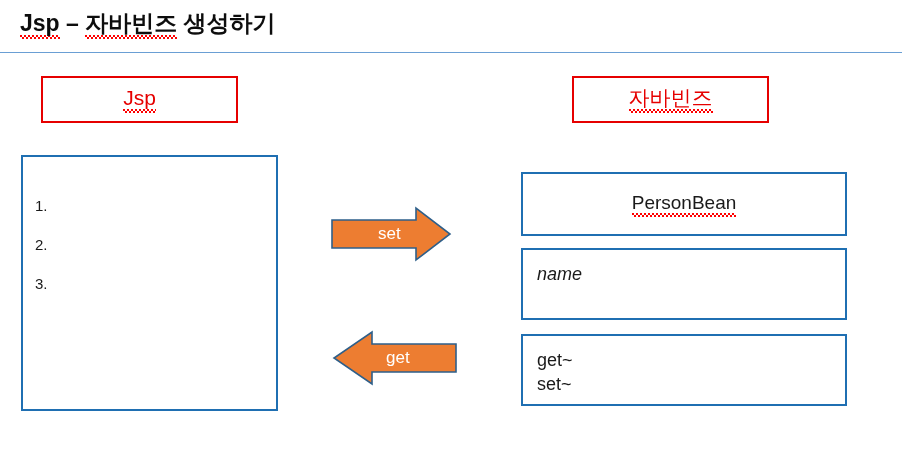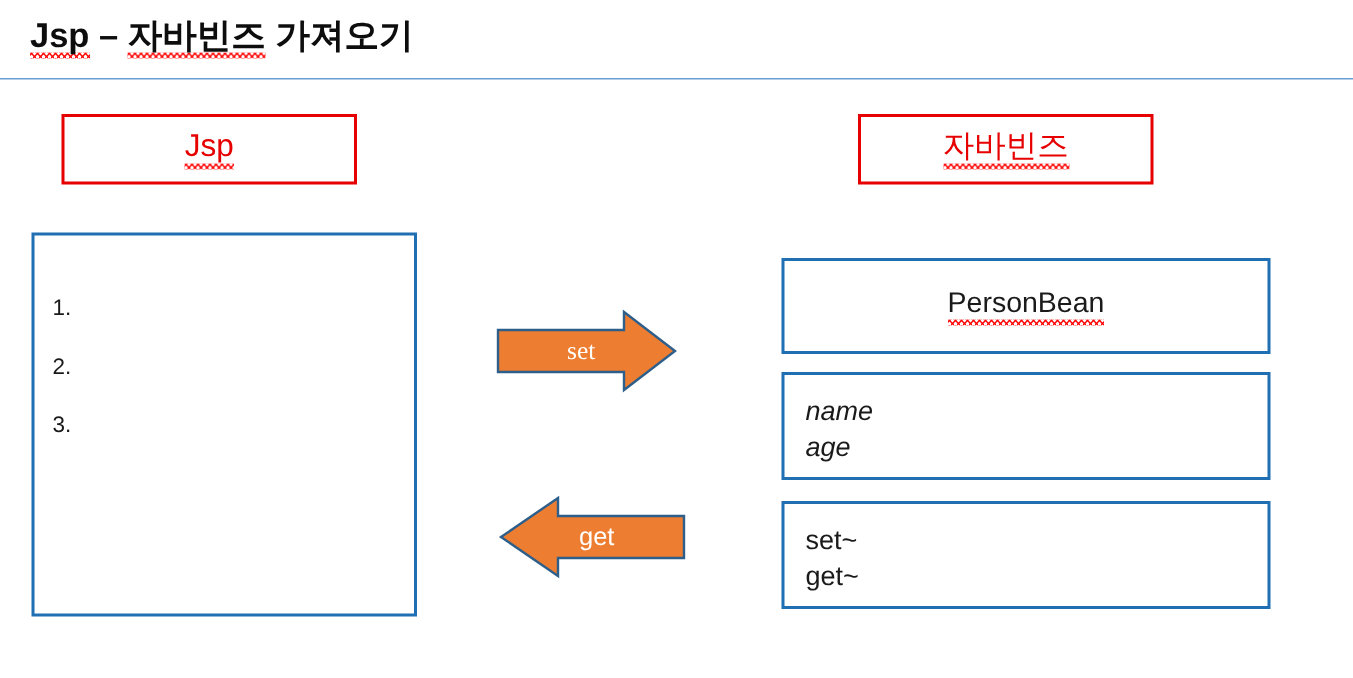--- a/index.html
+++ b/index.html
@@ -125,37 +125,37 @@
     font-size: 18px;
     line-height: 1.35;
     color: #1a1a1a;
     white-space: nowrap;
   }
 
   
   .arrow-wrap {
     position: absolute;
   }
-  #arrow-set { left: 330px; top: 206px; width: 122px; height: 56px; font-family: Liberation Serif, serif; }
+  #arrow-set { left: 330px; top: 206px; width: 122px; height: 56px; }
   #arrow-get { left: 330px; top: 330px; width: 128px; height: 56px; }
   .arrow-label {
     position: absolute;
     color: #ffffff;
     font-size: 17px;
     font-weight: normal;
     white-space: nowrap;
   }
   #arrow-set .arrow-label { left: 48px; top: 18px; }
   #arrow-get .arrow-label { left: 56px; top: 18px; text-align: right; }
 </style>
 </head>
 <body>
 
 <div class="slide-title">
-  <span class="sq">Jsp</span><span> – </span><span class="sq">자바빈즈</span><span> 가져오기</span>
+  <span class="sq">Jsp</span><span> – </span><span class="sq">자바빈즈</span><span> 생성하기</span>
 </div>
 <div class="title-divider"></div>
 
 <div class="label-box" id="label-jsp">
   <span class="label-text sq">Jsp</span>
 </div>
 
 <div class="label-box" id="label-bean">
   <span class="label-text sq">자바빈즈</span>
 </div>
@@ -173,26 +173,25 @@
     </li>
   </ol>
 </div>
 
 <div class="blue-box" id="bean-name-box">
   <span class="bean-class sq">PersonBean</span>
 </div>
 
 <div class="blue-box" id="bean-fields-box">
   <div class="member-line">name</div>
-  <div class="member-line">age</div>
 </div>
 
 <div class="blue-box" id="bean-methods-box">
+  <div class="member-line">get~</div>
   <div class="member-line">set~</div>
-  <div class="member-line">get~</div>
 </div>
 
 <div class="arrow-wrap" id="arrow-set">
   <svg width="122" height="56" viewBox="0 0 122 56">
     <polygon points="2,14 86,14 86,2 120,28 86,54 86,42 2,42" fill="#ed7d31" stroke="#2e5f8a" stroke-width="1.6"></polygon>
   </svg>
   <span class="arrow-label">set</span>
 </div>
 
 <div class="arrow-wrap" id="arrow-get">

